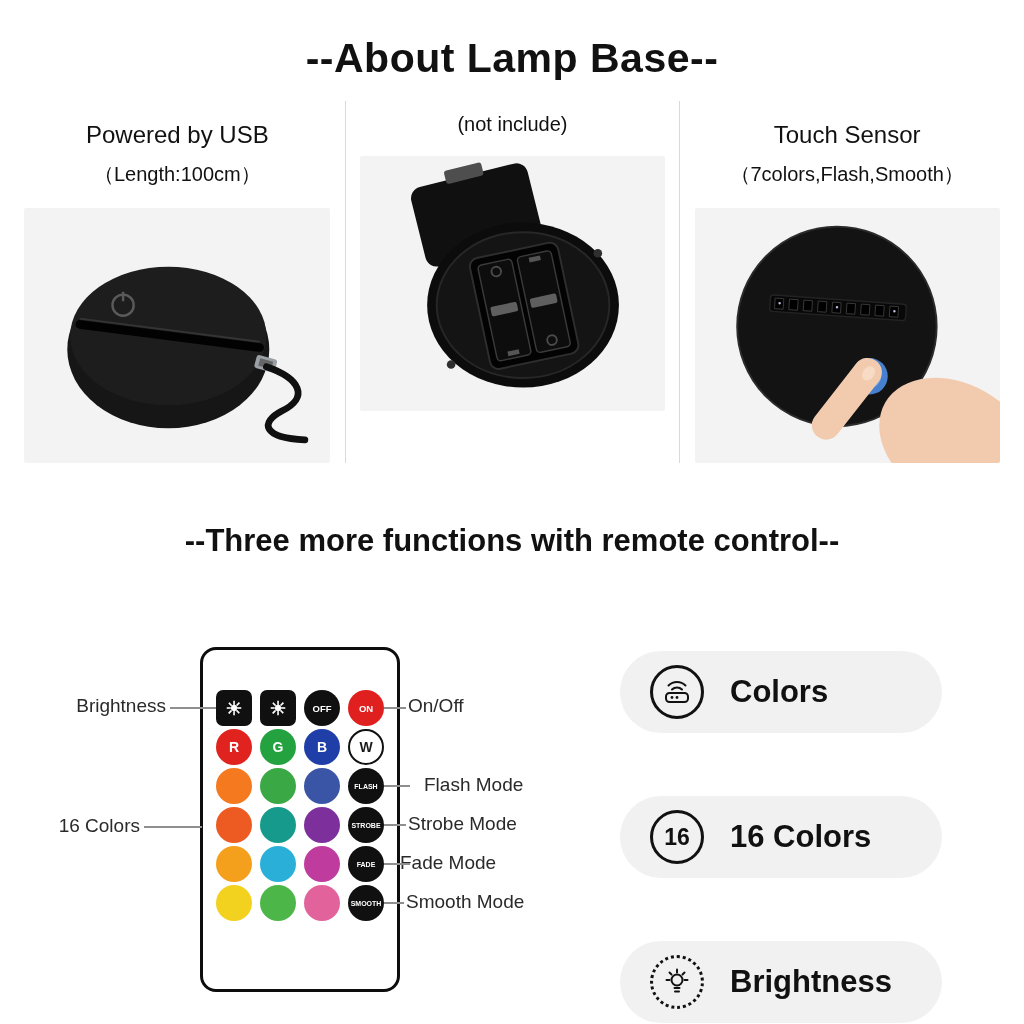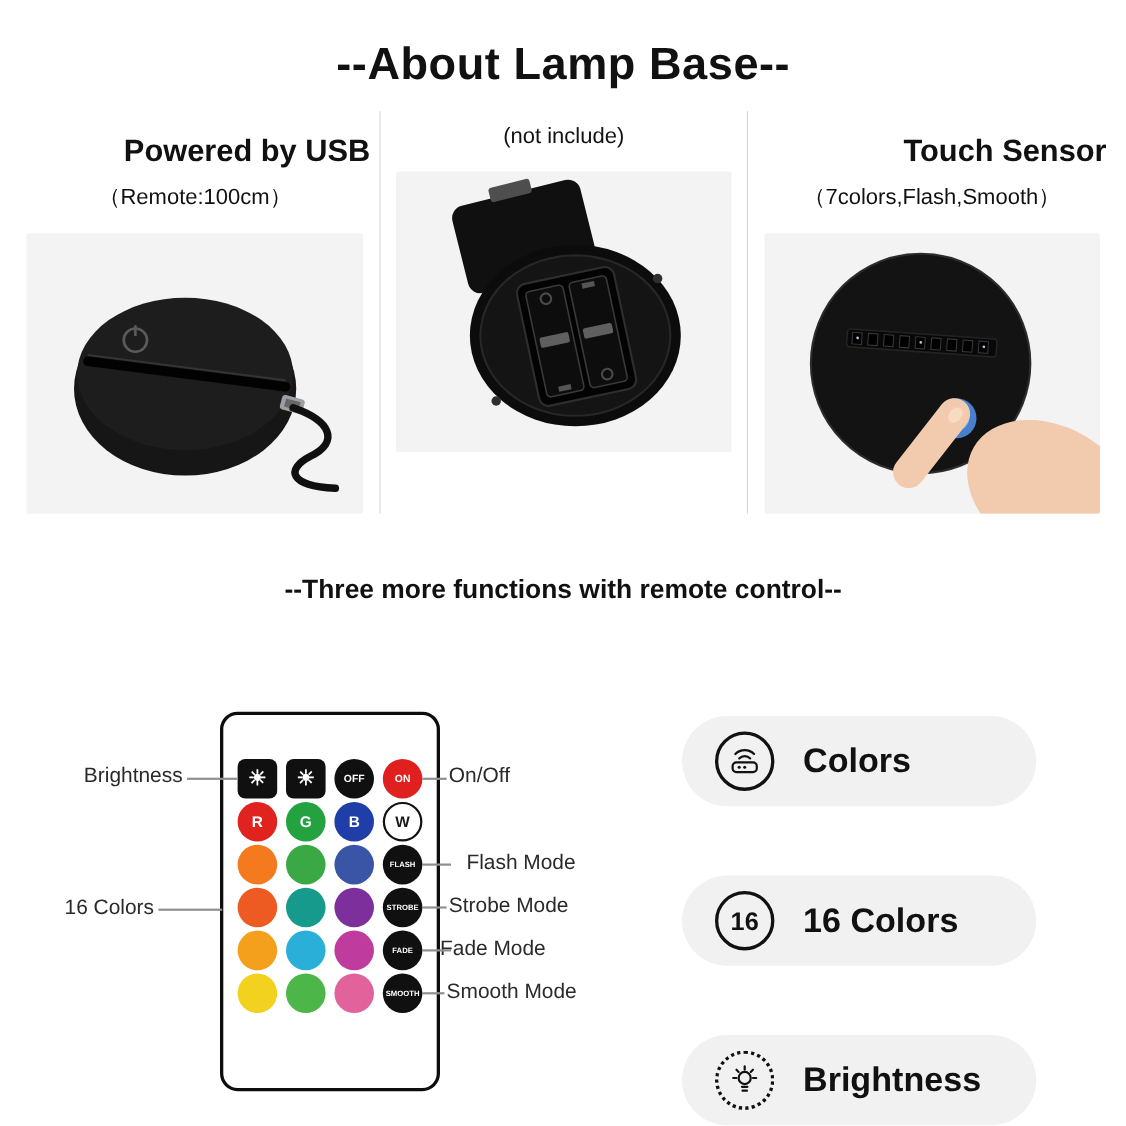--- a/index.html
+++ b/index.html
@@ -15,31 +15,31 @@
     position: absolute; top: 6px; left: 0; width: 100%;
     text-align: center; font-size: 41px; font-weight: 600; letter-spacing: .5px;
   }
 
   .columns {
     position: absolute; top: 72px; left: 10px; width: 1004px;
     display: grid; grid-template-columns: 1fr 1fr 1fr;
   }
   .col { padding: 0 8px; text-align: center; }
   .col + .col { border-left: 1px solid #d9d9d9; }
-  .col-title { margin-top: 20px; font-size: 28px; font-weight: 700; text-align: right; }
+  .col-title { margin-top: 20px; font-size: 24px; font-weight: 400; }
   .col-sub { margin-top: 12px; font-size: 20px; }
   .photo {
     margin: 20px auto 0; width: 96%; height: 255px;
     background: #f3f3f3; border-radius: 2px; position: relative; overflow: hidden;
   }
   .photo svg { display:block; width:100%; height:100%; }
 
   .section-title {
     position: absolute; top: 494px; left: 0; width: 100%;
-    text-align: center; font-size: 24px; font-weight: 600;
+    text-align: center; font-size: 31px; font-weight: 600;
   }
 
   .remote-area { position: absolute; top: 600px; left: 0; width: 1024px; height: 424px; }
   .remote {
     position: absolute; left: 200px; top: 18px; width: 200px; height: 345px;
     background: #fff; border: 3px solid #0d0d0d; border-radius: 16px;
     padding: 40px 13px 0;
   }
   .r-row { display: flex; gap: 8px; justify-content: center; margin-bottom: 3px; }
   .r-btn {
@@ -71,21 +71,21 @@
 <body>
 
 <div class="page">
 
   <div class="main-title">--About Lamp Base--</div>
 
   <div class="columns">
 
     <div class="col">
       <div class="col-title">Powered by USB</div>
-      <div class="col-sub">（Remote:100cm）</div>
+      <div class="col-sub">（Length:100cm）</div>
       <div class="photo">
         <svg viewBox="0 0 318 255">
           <ellipse cx="150" cy="142" rx="105" ry="82" fill="#161616"></ellipse>
           <ellipse cx="150" cy="128" rx="102" ry="72" fill="#1d1d1d"></ellipse>
           <line x1="58" y1="110" x2="245" y2="134" stroke="#343434" stroke-width="2"></line>
           <line x1="58" y1="116" x2="245" y2="140" stroke="#020202" stroke-width="9" stroke-linecap="round"></line>
           <circle cx="103" cy="96" r="11" fill="none" stroke="#5a5a5a" stroke-width="2.5"></circle>
           <line x1="103" y1="82" x2="103" y2="92" stroke="#5a5a5a" stroke-width="2.5"></line>
           <rect x="240" y="150" width="22" height="14" rx="3" fill="#9aa0a6" transform="rotate(15 252 158)"></rect>
           <rect x="244" y="153" width="14" height="8" fill="#666" transform="rotate(15 252 158)"></rect>

